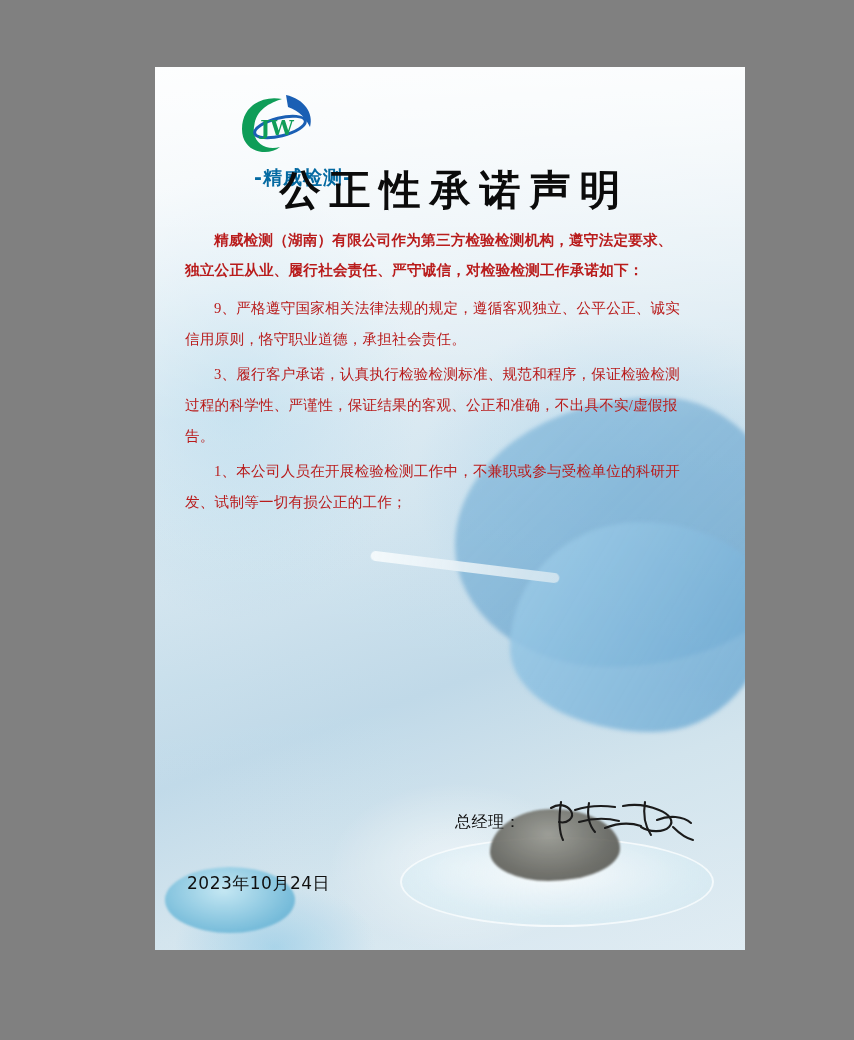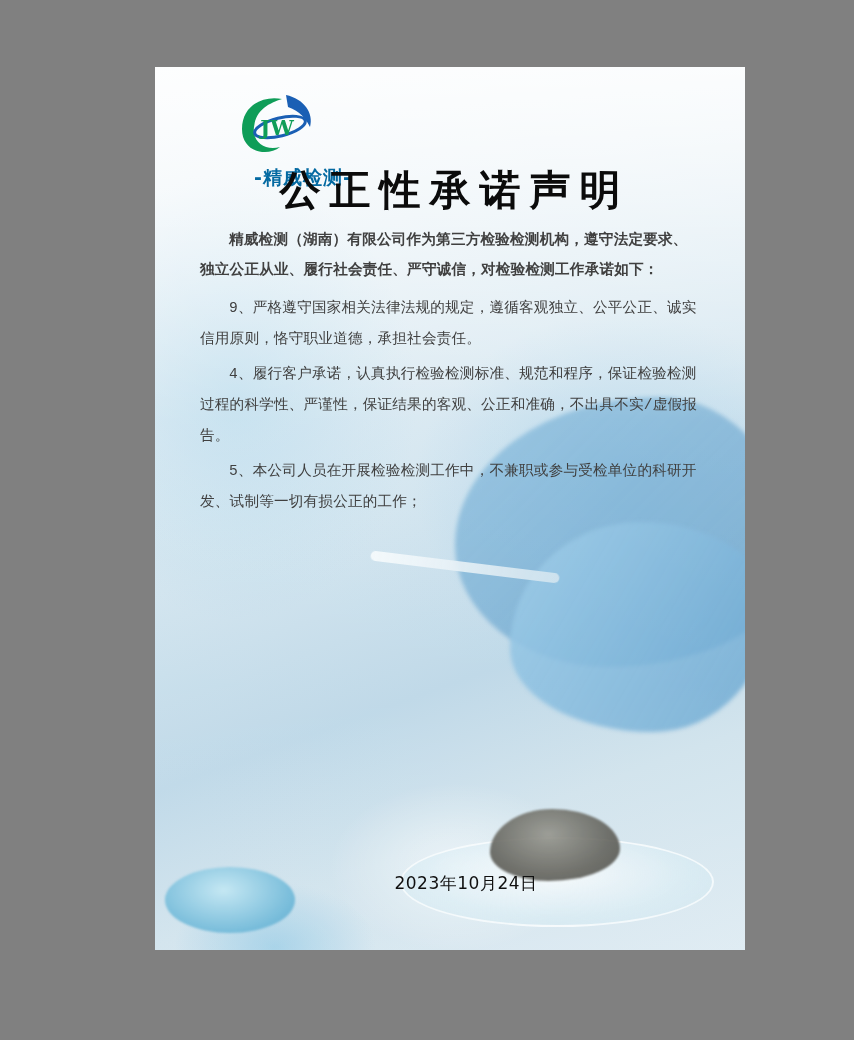--- a/index.html
+++ b/index.html
@@ -139,25 +139,25 @@
     font-weight: bold;
     font-size: 41px;
     letter-spacing: 9px;
     color: #0b0b0b;
     text-indent: 9px;
   }
 
   
   .body-wrap {
     position: absolute;
-    left: 45px;
+    left: 30px;
     top: 158px;
     width: 498px;
-    font-family: Liberation Mono, monospace;
-    color: #404040;
+    font-family: Liberation Serif, serif;
+    color: #b91c1c;
   }
   .lead {
     font-size: 14.6px;
     font-weight: bold;
     line-height: 30px;
     text-indent: 29px;
     margin: 0 0 8px 0;
     letter-spacing: 0.2px;
   }
   .para {
@@ -190,21 +190,21 @@
     left: 90px;
     top: -10px;
     width: 150px;
     height: 56px;
   }
   .date-row {
     position: absolute;
     left: 0;
     top: 805px;
     width: 590px;
-    text-align: center;
+    text-align: left;
     padding-left: 32px;
     box-sizing: border-box;
     font-size: 17px;
     font-family: "DejaVu Sans", "Liberation Sans", sans-serif;
     color: #101010;
     letter-spacing: 0.5px;
   }
 </style>
 </head>
 <body>
@@ -233,21 +233,40 @@
         </svg>
       </div>
       <div class="logo-name">-精威检测-</div>
     </div>
 
     <div class="doc-title">公正性承诺声明</div>
 
     <div class="body-wrap">
       <p class="lead">精威检测（湖南）有限公司作为第三方检验检测机构，遵守法定要求、独立公正从业、履行社会责任、严守诚信，对检验检测工作承诺如下：</p>
       <p class="para">9、严格遵守国家相关法律法规的规定，遵循客观独立、公平公正、诚实信用原则，恪守职业道德，承担社会责任。</p>
-      <p class="para">4、履行客户承诺，认真执行检验检测标准、规范和程序，保证检验检测过程的科学性、严谨性，保证结果的客观、公正和准确，不出具不实/虚假报告。</p>
-      <p class="para">5、本公司人员在开展检验检测工作中，不兼职或参与受检单位的科研开发、试制等一切有损公正的工作；</p>
+      <p class="para">3、履行客户承诺，认真执行检验检测标准、规范和程序，保证检验检测过程的科学性、严谨性，保证结果的客观、公正和准确，不出具不实/虚假报告。</p>
+      <p class="para">1、本公司人员在开展检验检测工作中，不兼职或参与受检单位的科研开发、试制等一切有损公正的工作；</p>
     </div>
 
+    <div class="sign-row">
+      <div class="sign-label">总经理：</div>
+      <div class="sign-mark">
+        <svg width="150" height="56" viewBox="0 0 150 56" xmlns="http://www.w3.org/2000/svg">
+          <g fill="none" stroke="#1b1b1b" stroke-width="2.1" stroke-linecap="round" stroke-linejoin="round">
+            <path d="M6 14 C14 9, 22 11, 26 17 C30 24, 22 30, 14 28"></path>
+            <path d="M16 8 C14 22, 13 36, 18 46"></path>
+            <path d="M30 16 C42 12, 56 11, 70 13"></path>
+            <path d="M44 9 C42 20, 44 31, 50 38"></path>
+            <path d="M34 28 C48 24, 62 24, 74 27"></path>
+            <path d="M60 34 C70 30, 84 28, 96 32"></path>
+            <path d="M78 12 C88 10, 102 11, 114 16 C124 20, 130 27, 124 33 C118 39, 104 38, 96 33"></path>
+            <path d="M100 8 C98 20, 100 32, 106 41"></path>
+            <path d="M112 26 C124 21, 138 22, 146 29"></path>
+            <path d="M128 33 C134 39, 140 44, 148 46"></path>
+          </g>
+        </svg>
+      </div>
+    </div>
 
     <div class="date-row">2023年10月24日</div>
 
   </div>
 </div>
 
 </body></html>

